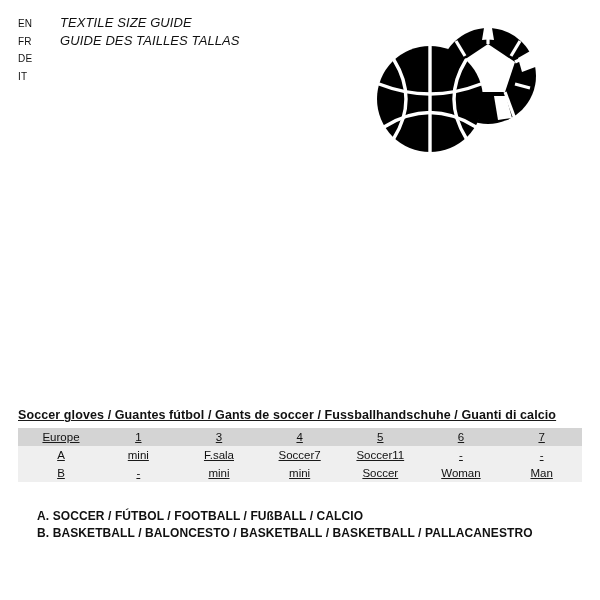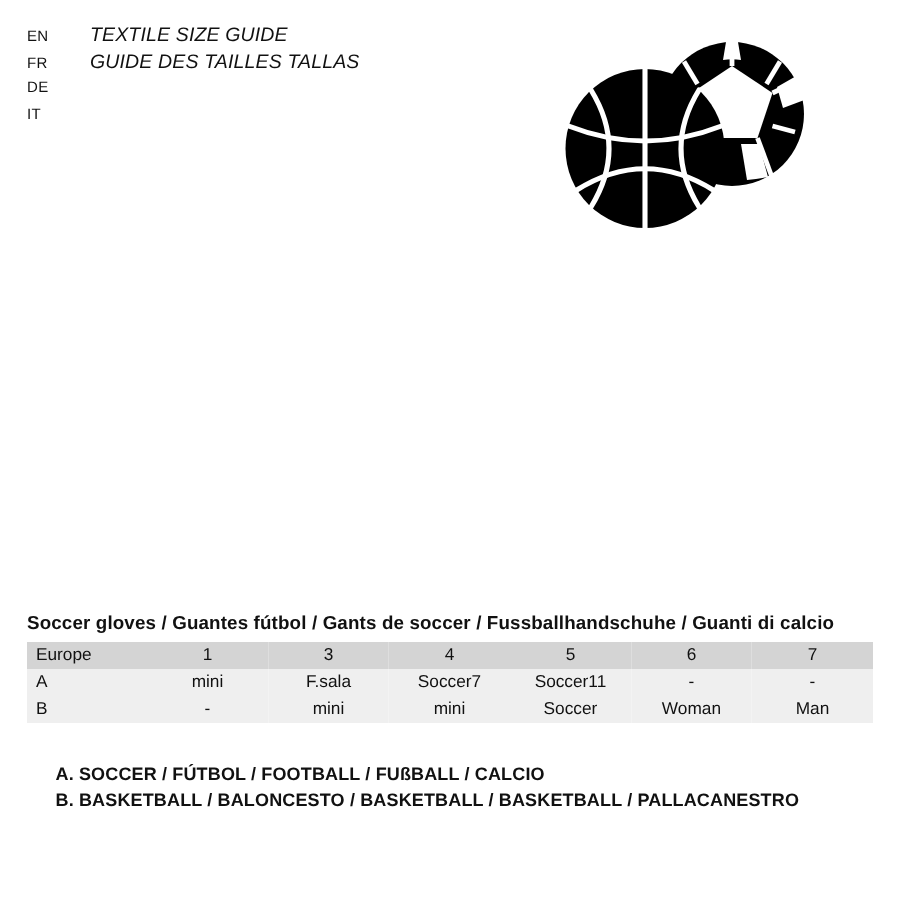--- a/index.html
+++ b/index.html
@@ -55,20 +55,21 @@
   .illustration svg {
     display: block;
   }
 
   
   .table-block {
     position: absolute;
     left: 18px;
     top: 408px;
     width: 564px;
+    text-decoration: underline;
   }
   .table-title {
     font-size: 12.5px;
     font-weight: bold;
     color: #111;
     letter-spacing: 0.1px;
     margin-bottom: 6px;
     white-space: nowrap;
   }
   table.size-table {
@@ -87,21 +88,21 @@
     border: none;
   }
   table.size-table thead tr {
     background: #d4d4d4;
   }
   table.size-table tbody tr {
     background: #efefef;
   }
   table.size-table th.first-col,
   table.size-table td.first-col {
-    text-align: left;
+    text-align: center;
     padding-left: 6px;
     width: 74px;
   }
 
   
   .footnotes {
     position: absolute;
     left: 18px;
     top: 508px;
     width: 560px;

